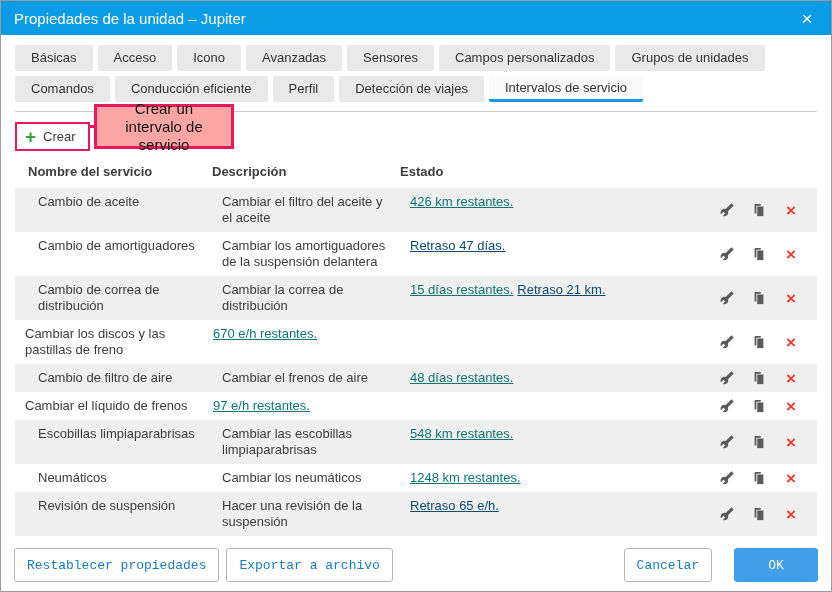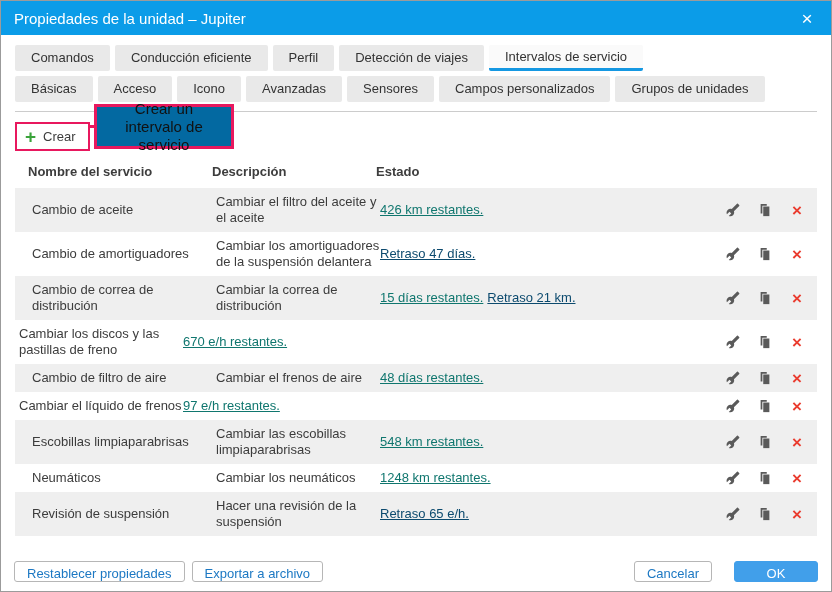--- a/index.html
+++ b/index.html
@@ -61,46 +61,46 @@
     height: 29px;
     cursor: pointer;
     font-size: 13px; color: #3c3c3c;
   }
   .plus { color: #3aa33a; font-size: 19px; font-weight: bold; line-height: 1; }
   .callout {
     position: absolute;
     left: 93px; top: 103px;
     width: 140px; height: 45px;
     border: 3px solid #e8185e;
-    background: #0369a1;
+    background: #fca5a5;
     display: flex; align-items: center; justify-content: center;
     text-align: center;
     font-size: 15px; line-height: 18px; color: #111;
     padding: 0 8px;
     z-index: 5;
   }
   .callout-connector {
     position: absolute;
     left: 88px; top: 124px;
     width: 8px; height: 3px;
     background: #e8185e;
     z-index: 4;
   }
   
   .table { padding: 0 14px; }
   .thead {
     display: flex;
     padding: 10px 0 8px;
     font-weight: bold; color: #3d3d3d; justify-content: flex-end;
   }
-  .trow { display: flex; align-items: center; padding: 6px 4px; }
+  .trow { display: flex; padding: 6px 10px; }
   .trow.stripe { background: #efefef; }
   .col-name  { width: 197px; padding-left: 13px; line-height: 16px; }
   .col-desc  { width: 164px; line-height: 16px; }
-  .col-status{ flex: 1; line-height: 16px; }
+  .col-status{ flex: 1; line-height: 16px; margin-left: 24px; }
   .col-actions {
     width: 88px;
     display: flex; align-items: center; justify-content: space-between;
     padding-right: 8px;
   }
   .thead .col-name { padding-left: 13px; }
   .status-seg.ok { color: #0f766e; text-decoration: underline; }
   .status-seg.overdue { color: #0c4a6e; text-decoration: underline; }
   .status-seg + .status-seg { margin-left: 4px; }
   .icon-btn {
@@ -120,23 +120,23 @@
     padding: 0 13px 9px;
     display: flex; align-items: center;
   }
   .btn {
     background: #fff;
     border: 1px solid #b6b6b6;
     border-radius: 3px;
     color: #1c78c3;
     font-size: 13px;
     padding: 0 12px;
-    height: 21px; line-height: 23px;
+    height: 34px; line-height: 23px;
     cursor: pointer;
-    font-family: Liberation Sans, sans-serif;
+    font-family: Liberation Mono, monospace;
   }
   .btn + .btn { margin-left: 7px; }
   .right-group { margin-left: auto; display: flex; align-items: center; }
   .btn.cancel { margin-right: 15px; }
   .btn.ok {
     background: #419fea;
     border-color: #419fea;
     color: #fff;
     width: 84px;
     text-align: center;
@@ -147,35 +147,35 @@
 
 <div class="dialog">
 
   <div class="titlebar">
     <span>Propiedades de la unidad – Jupiter</span>
     <span class="close">×</span>
   </div>
 
   <div class="tabs">
     <div class="tab-row">
-      <div class="tab">Comandos</div>
-      <div class="tab">Conducción eficiente</div>
-      <div class="tab">Perfil</div>
-      <div class="tab">Detección de viajes</div>
-      <div class="tab active">Intervalos de servicio</div>
-    </div>
-    <div class="tab-row">
       <div class="tab">Básicas</div>
       <div class="tab">Acceso</div>
       <div class="tab">Icono</div>
       <div class="tab">Avanzadas</div>
       <div class="tab">Sensores</div>
       <div class="tab">Campos personalizados</div>
       <div class="tab">Grupos de unidades</div>
     </div>
+    <div class="tab-row">
+      <div class="tab">Comandos</div>
+      <div class="tab">Conducción eficiente</div>
+      <div class="tab">Perfil</div>
+      <div class="tab">Detección de viajes</div>
+      <div class="tab active">Intervalos de servicio</div>
+    </div>
     <hr class="tabs-divider">
   </div>
 
   <div class="toolbar">
     <div class="create-btn">
       <span class="plus">+</span>
       <span>Crear</span>
     </div>
   </div>
 

